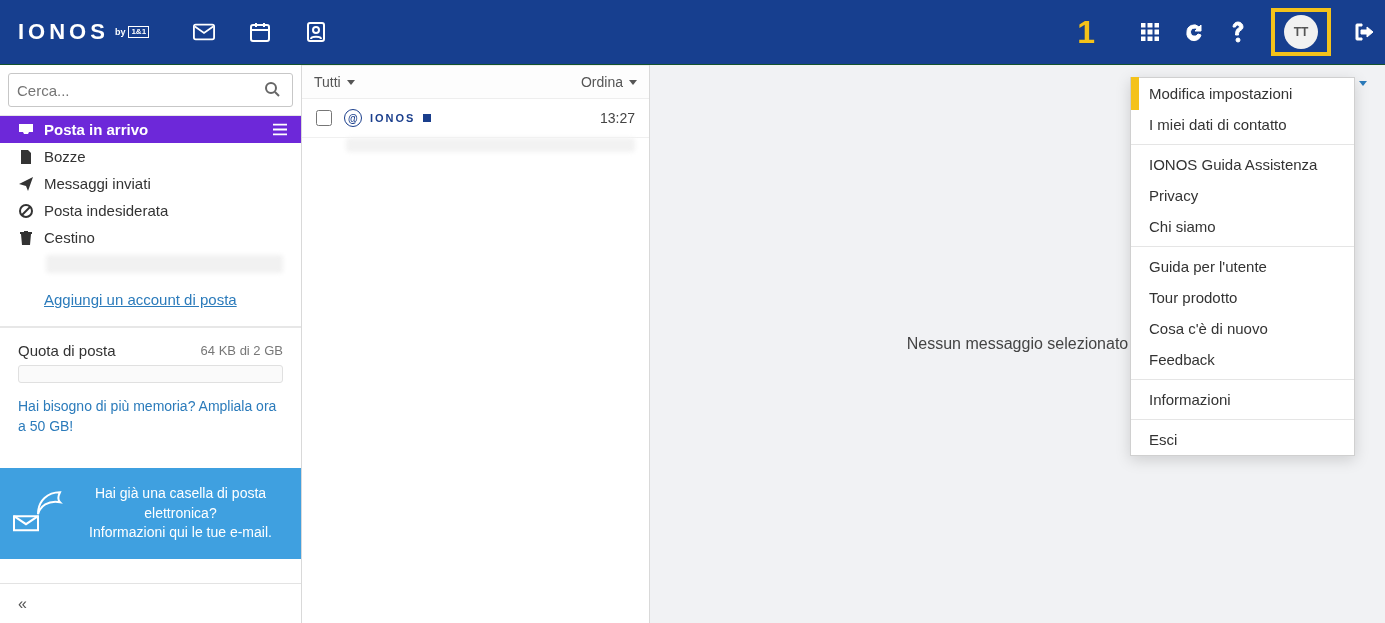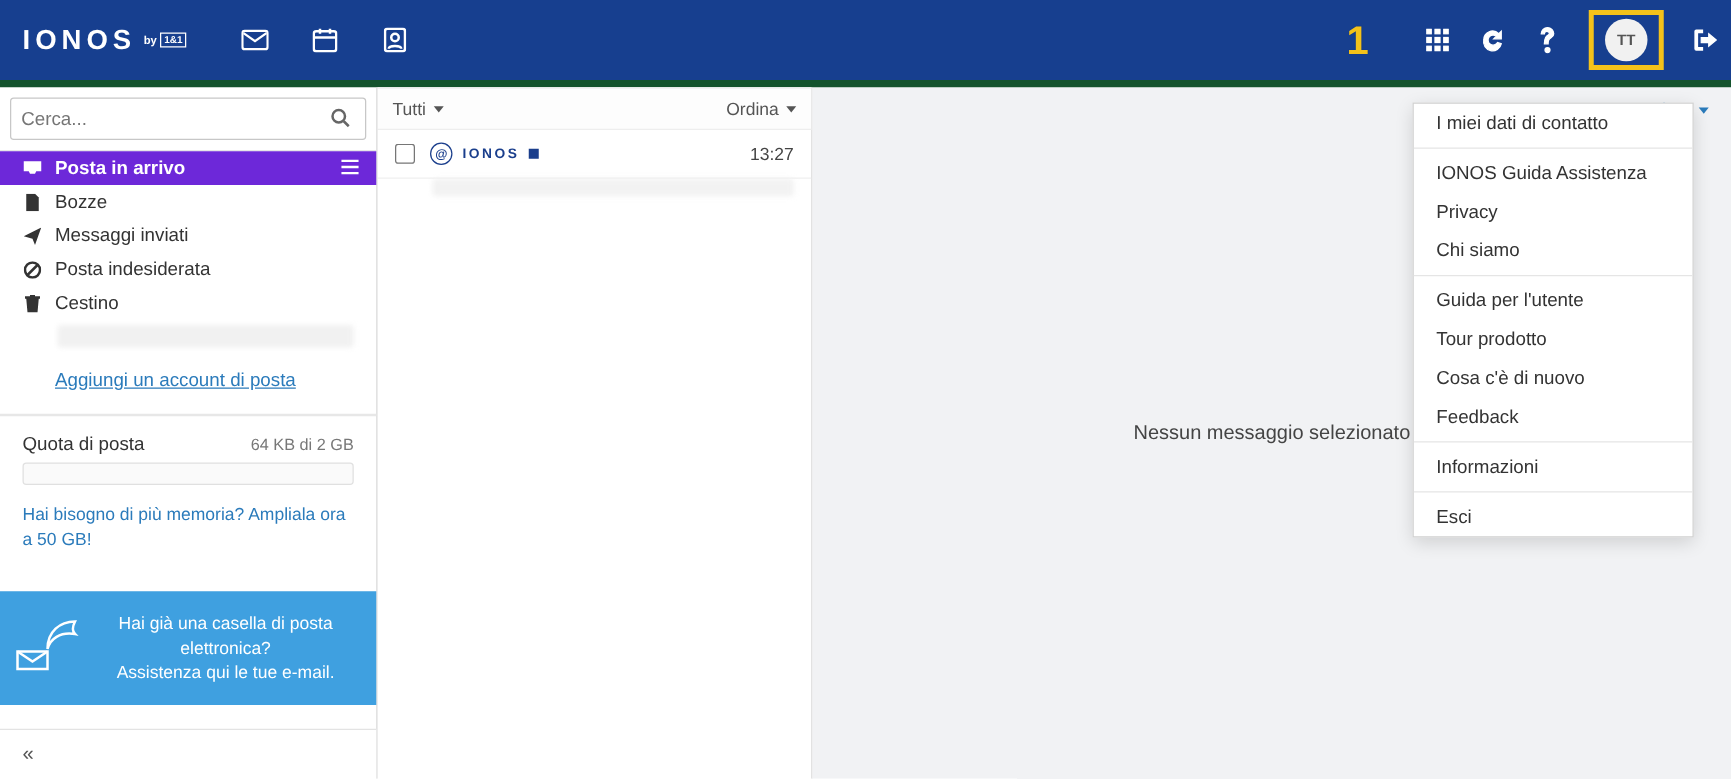--- a/index.html
+++ b/index.html
@@ -69,21 +69,21 @@
     display: flex; align-items: center; justify-content: center;
     cursor: pointer;
   }
 
   
   .app {
     display: grid;
     grid-template-columns: 302px 348px 1fr;
     height: calc(623px - 64px);
     position: relative;
-    border-top: 6px solid #14532d;
+    border-top: 1px solid #14532d;
   }
 
   
   .sidebar {
     border-right: 1px solid #d9d9d9;
     display: flex;
     flex-direction: column;
     background: #fff;
     position: relative;
   }
@@ -435,21 +435,21 @@
 
     <div class="promo">
       <span class="promo-icon">
         <svg width="54" height="46" viewBox="0 0 54 46">
             <path d="M4 28h24v14H4z" fill="none" stroke="#fff" stroke-width="2"></path>
             <path d="M4 28l12 8 12-8" fill="none" stroke="#fff" stroke-width="2"></path>
             <path d="M28 26c0-14 10-22 22-22-2 4-2 8 0 10-12-2-20 4-22 12z" fill="none" stroke="#fff" stroke-width="2"></path>
           </svg>
       </span>
       <div>Hai già una casella di posta elettronica?</div>
-      <div>Assistenza qui le tue e-mail.</div>
+      <div>Informazioni qui le tue e-mail.</div>
     </div>
 
     <div class="collapse-bar">
       <span style="font-size:16px;color:#555;cursor:pointer;">«</span>
     </div>
   </aside>
 
   <section class="msglist">
 
     <div class="list-header">
@@ -479,20 +479,21 @@
 
   <section class="reading">
     <button class="vista-btn">
       <span>Vista</span>
       <span class="caret"></span>
     </button>
     <span class="reading-empty">Nessun messaggio selezionato</span>
   </section>
 
   <div class="dropdown">
+    <div class="dropdown-item first">Modifica impostazioni</div>
     <div class="dropdown-item">I miei dati di contatto</div>
     <hr>
     <div class="dropdown-item">IONOS Guida Assistenza</div>
     <div class="dropdown-item">Privacy</div>
     <div class="dropdown-item">Chi siamo</div>
     <hr>
     <div class="dropdown-item">Guida per l'utente</div>
     <div class="dropdown-item">Tour prodotto</div>
     <div class="dropdown-item">Cosa c'è di nuovo</div>
     <div class="dropdown-item">Feedback</div>

